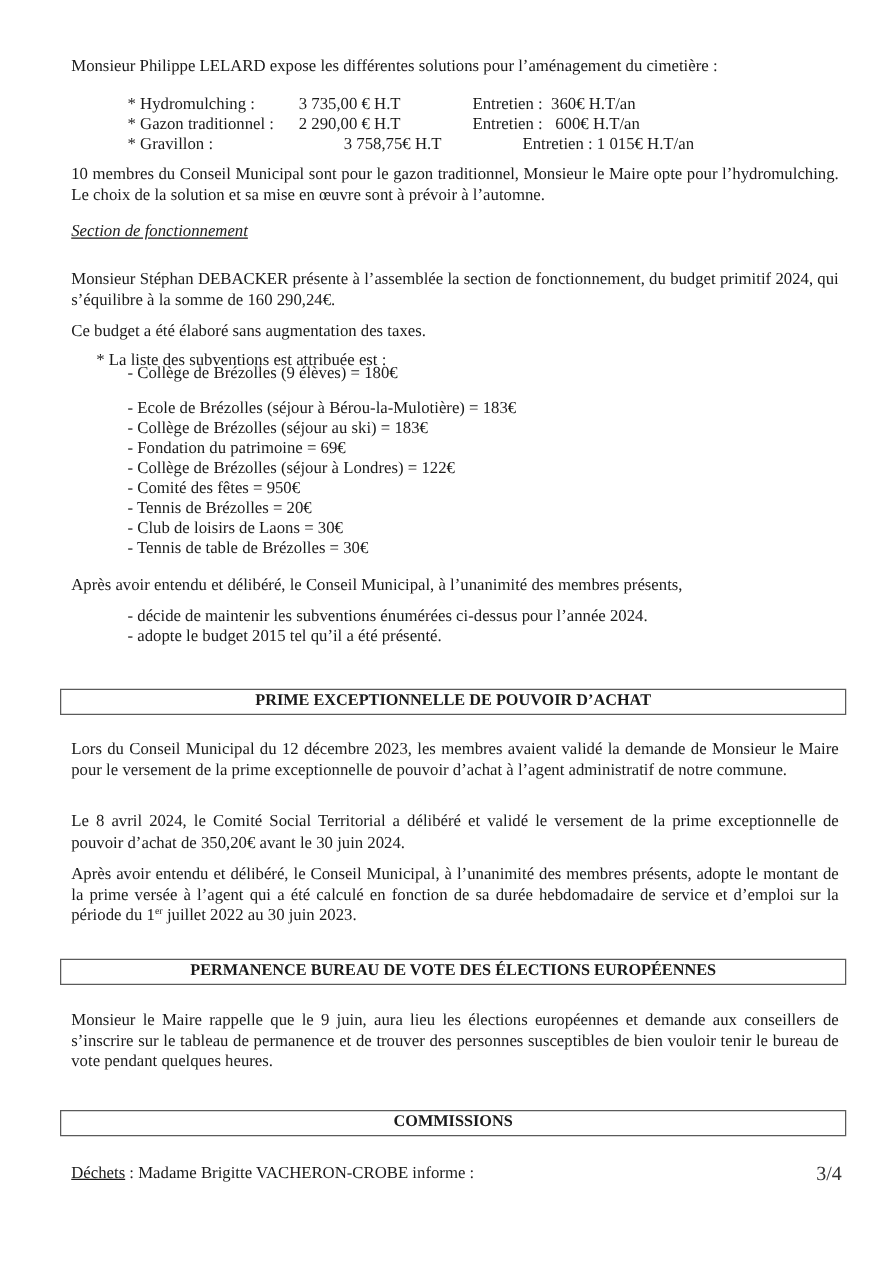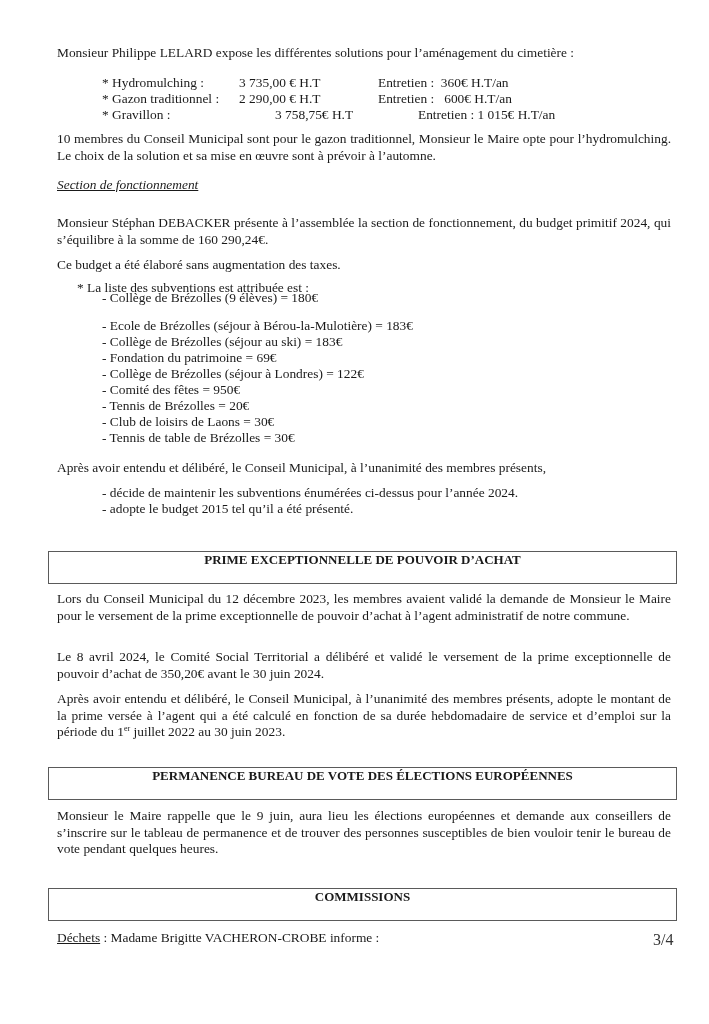--- a/index.html
+++ b/index.html
@@ -34,21 +34,21 @@
       position: absolute;
       left: 57px;
       font-style: italic;
       text-decoration: underline;
       line-height: 16px;
     }
     .box {
       position: absolute;
       left: 48px;
       width: 629px;
-      height: 33px;
+      height: 21px;
       border: 1.4px solid #5a5a5a;
       box-sizing: border-box;
       text-align: center;
       font-weight: bold;
       font-size: 13px;
       line-height: 15px;
     }
     .list-item {
       position: absolute;
       left: 102px;

